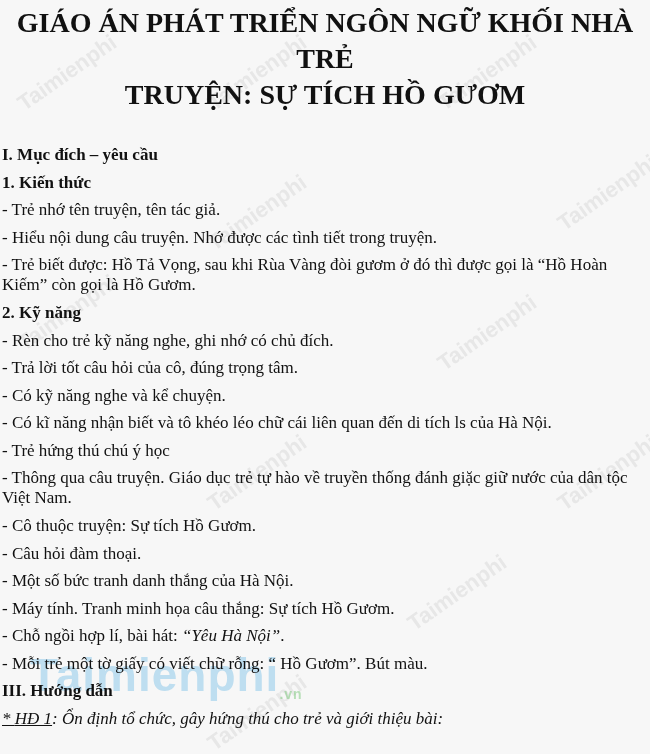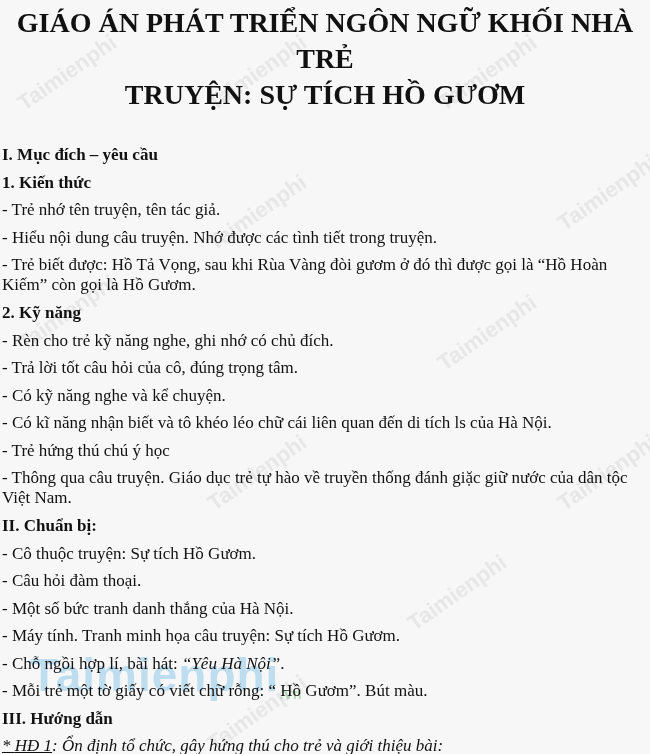--- a/index.html
+++ b/index.html
@@ -69,24 +69,23 @@
 
     <p class="h">2. Kỹ năng</p>
     <p class="p">- Rèn cho trẻ kỹ năng nghe, ghi nhớ có chủ đích.</p>
     <p class="p">- Trả lời tốt câu hỏi của cô, đúng trọng tâm.</p>
     <p class="p">- Có kỹ năng nghe và kể chuyện.</p>
     <p class="p">- Có kĩ năng nhận biết và tô khéo léo chữ cái liên quan đến di tích ls của Hà Nội.</p>
 
     <p class="p">- Trẻ hứng thú chú ý học</p>
     <p class="p2">- Thông qua câu truyện. Giáo dục trẻ tự hào về truyền thống đánh giặc giữ  nước của dân tộc Việt Nam.</p>
 
-    <p class="h">II. Chuẩn bị:</p>
     <p class="p">- Cô thuộc truyện: Sự tích Hồ Gươm.</p>
     <p class="p">- Câu hỏi đàm thoại.</p>
     <p class="p">- Một số bức tranh danh thắng của Hà Nội.</p>
-    <p class="p">- Máy tính. Tranh minh họa câu truyện: Sự tích Hồ Gươm.</p>
+    <p class="p">- Máy tính. Tranh minh họa câu thắng: Sự tích Hồ Gươm.</p>
     <p class="p"><span>- Chỗ ngồi hợp lí, bài hát: </span><span class="it">“Yêu Hà Nội”</span><span>.</span></p>
     <p class="p">- Mỗi trẻ một tờ giấy có viết chữ rỗng: “ Hồ Gươm”. Bút màu.</p>
 
     <p class="h">III. Hướng dẫn</p>
     <p class="hd"><u><span>* </span><span>HĐ 1</span></u><span>: Ổn định tổ chức, gây hứng thú cho trẻ và giới thiệu bài:</span></p>
   </div>
 </div>
 
 </body></html>

